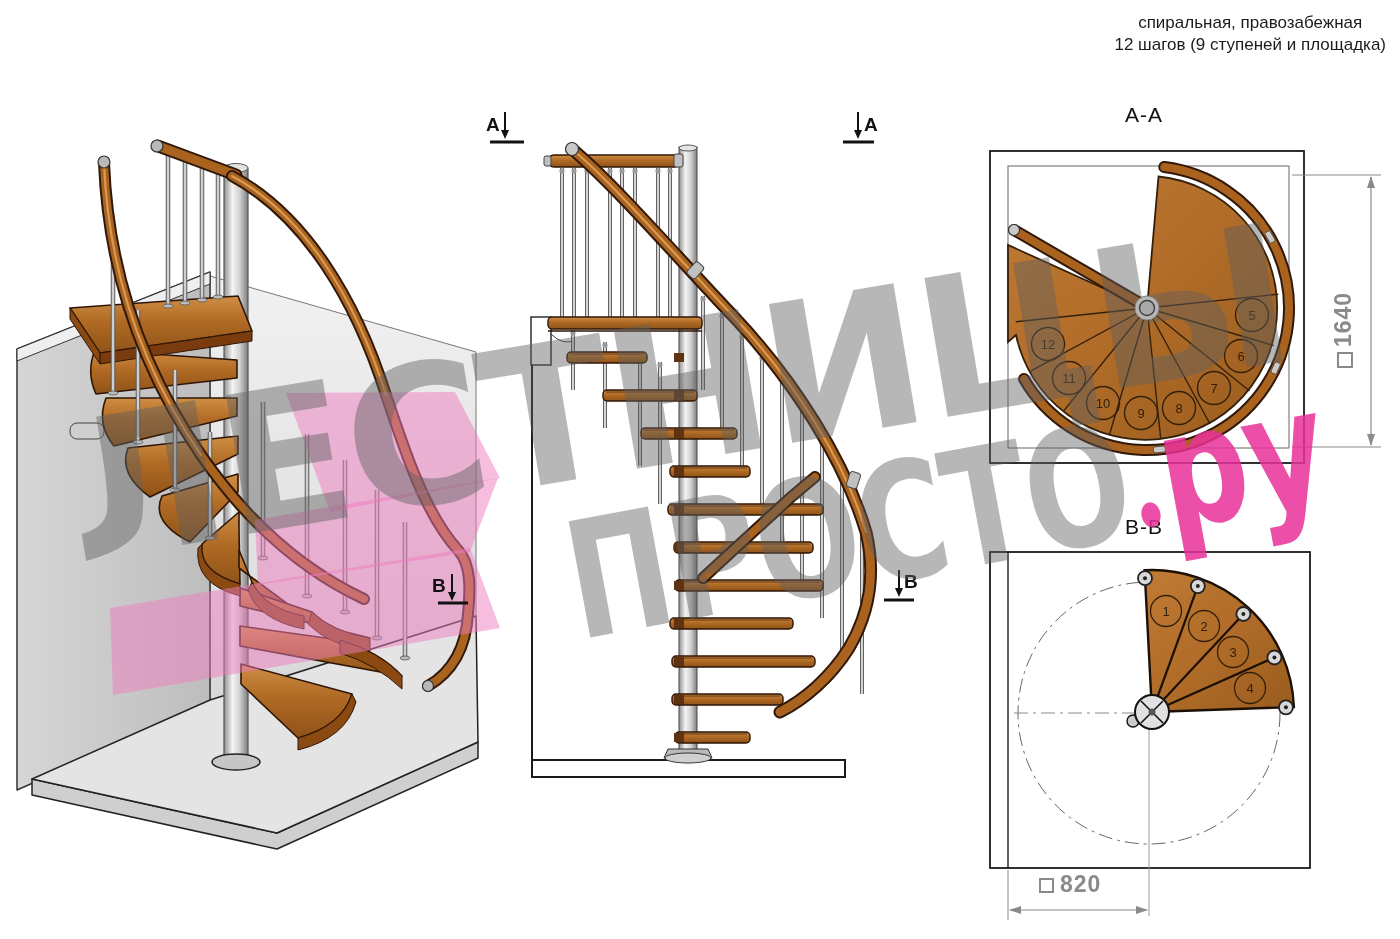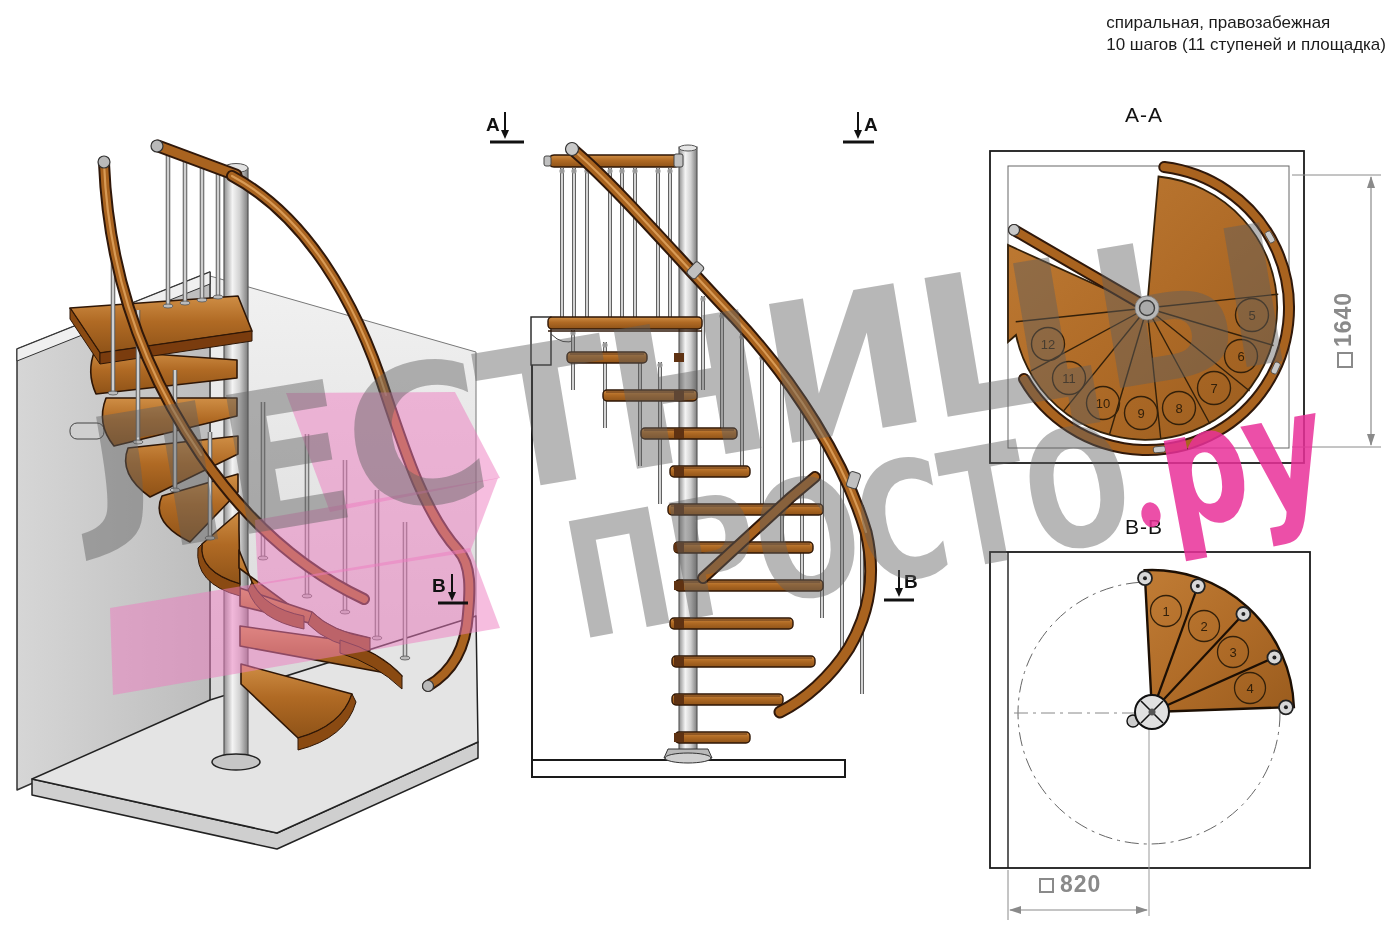--- a/index.html
+++ b/index.html
@@ -1,19 +1,19 @@
 <!DOCTYPE html>
 <html><head>
 <meta charset="utf-8">
 <style>
   html,body{margin:0;padding:0;background:#fff;}
   #stage{position:relative;width:1400px;height:939px;overflow:hidden;background:#fff;
          font-family:"Liberation Sans", sans-serif;}
   
-  #info{position:absolute;top:12px;right:14px;text-align:left;font-size:17px;line-height:22px;
+  #info{position:absolute;top:12px;right:14px;text-align:center;font-size:17px;line-height:22px;
         color:#1c1c1c;}
   
   .wm{position:absolute;white-space:nowrap;font-family:"DejaVu Sans",sans-serif;font-weight:bold;
       pointer-events:none;}
   #wm1{left:48px;top:386px;font-size:193px;letter-spacing:-4px;color:rgba(95,95,95,0.45);
        transform:rotate(-9.5deg);transform-origin:left top;}
   #wm2{left:552px;top:492px;font-size:162px;letter-spacing:-2px;color:rgba(95,95,95,0.45);
        transform:rotate(-10.5deg) scaleX(0.76);transform-origin:left top;}
   #wm2 .pink{color:rgba(233,48,153,0.85);}
   #wm2 .dot{display:inline-block;width:25px;height:25px;border-radius:50%;
@@ -465,15 +465,15 @@
   </g>
 </svg>
 
 
 <div class="wm" id="wm1"><span>ЛЕСТНИЦЫ</span></div>
 <div class="wm" id="wm2"><span>ПРОСТО</span><span class="dot"></span><span class="pink">ру</span></div>
 
 
 <div id="info">
   <div>спиральная, правозабежная</div>
-  <div>10 шагов (11 ступеней и площадка)</div>
+  <div>12 шагов (9 ступеней и площадка)</div>
 </div>
 </div>
 
 </body></html>

